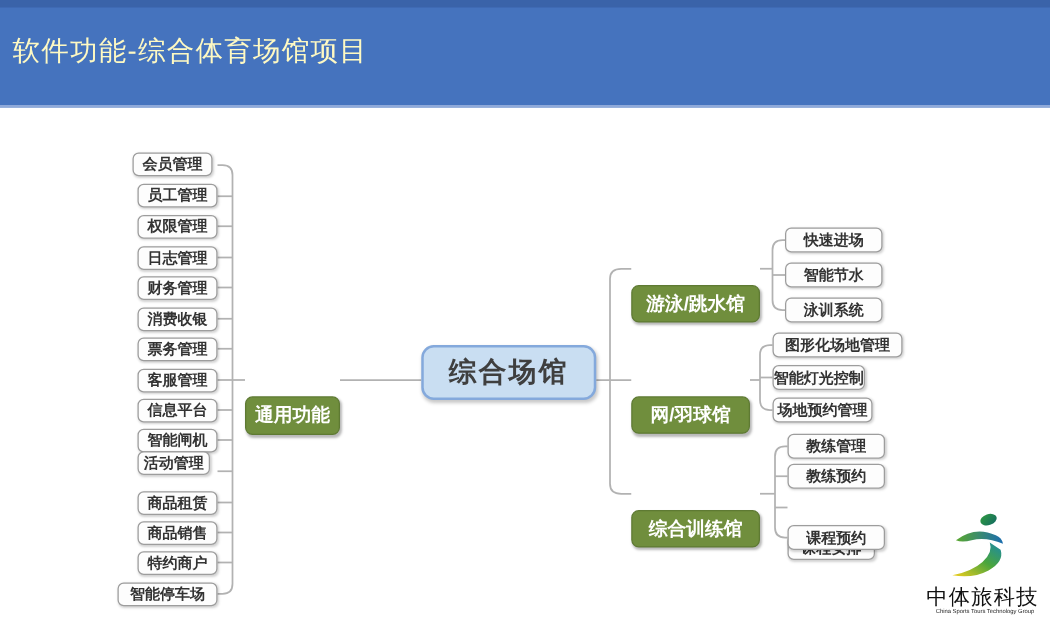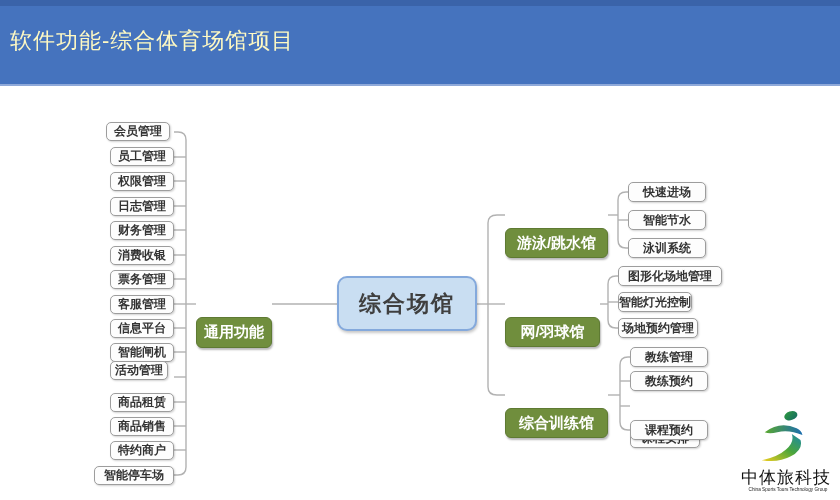--- a/index.html
+++ b/index.html
@@ -22,21 +22,21 @@
     box-shadow:1px 1px 2px rgba(0,0,0,.18);white-space:nowrap;
   }
   .child{height:20px;}
   .branch{
     position:absolute;box-sizing:border-box;height:30px;background:#708e3d;
     border:1.5px solid #5e7a33;border-radius:6px;color:#ffffff;
     font-size:15px;font-weight:bold;display:flex;align-items:center;justify-content:center;
     box-shadow:1px 2px 2px rgba(0,0,0,.28);white-space:nowrap;margin-top:28px;
   }
   .root-node{
-    position:absolute;left:337px;top:276px;width:140px;height:55px;box-sizing:border-box;
+    position:absolute;left:337px;top:276px;width:140px;height:44px;box-sizing:border-box;
     background:#c9def2;border:2.5px solid #84a9dc;border-radius:10px;color:#3f3f3f;
     font-size:22px;font-weight:bold;letter-spacing:2px;
     display:flex;align-items:center;justify-content:center;
     box-shadow:1px 2px 3px rgba(0,0,0,.22);white-space:nowrap;
   }
   
   .logo{position:absolute;left:738px;top:408px;width:96px;height:88px;text-align:center;}
   .logo-mark{position:absolute;left:17px;top:0;width:62px;height:58px;}
   .logo-name{position:absolute;left:0;top:58px;width:96px;font-size:17px;font-weight:400;color:#111111;letter-spacing:1px;white-space:nowrap;}
   .logo-tagline{position:absolute;left:0;top:79px;width:96px;font-size:6px;color:#222222;white-space:nowrap;transform:scale(.78);transform-origin:center top;}

